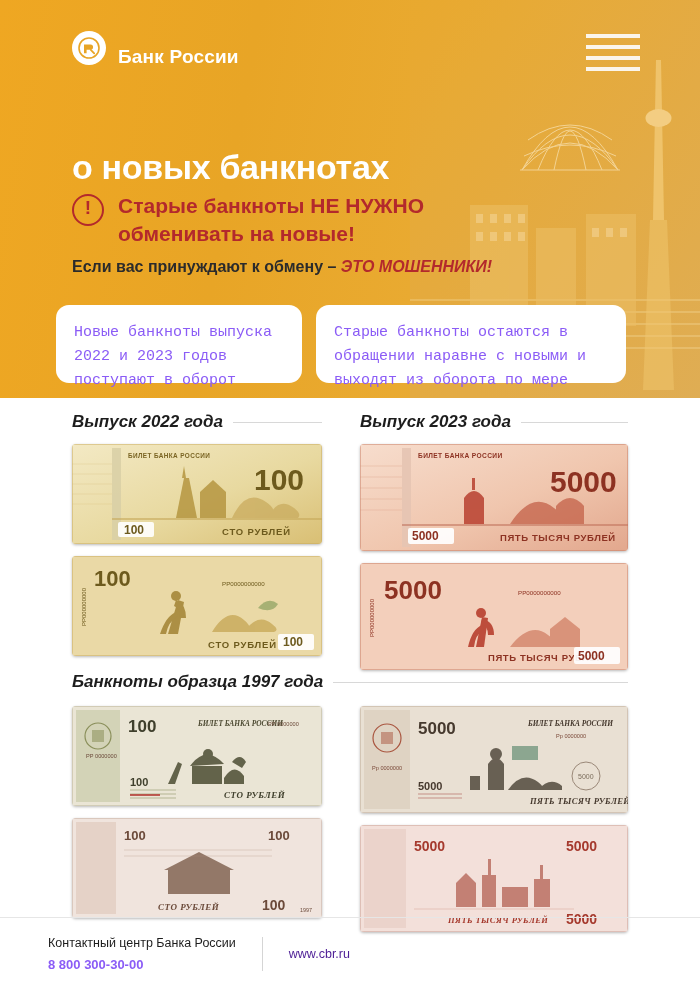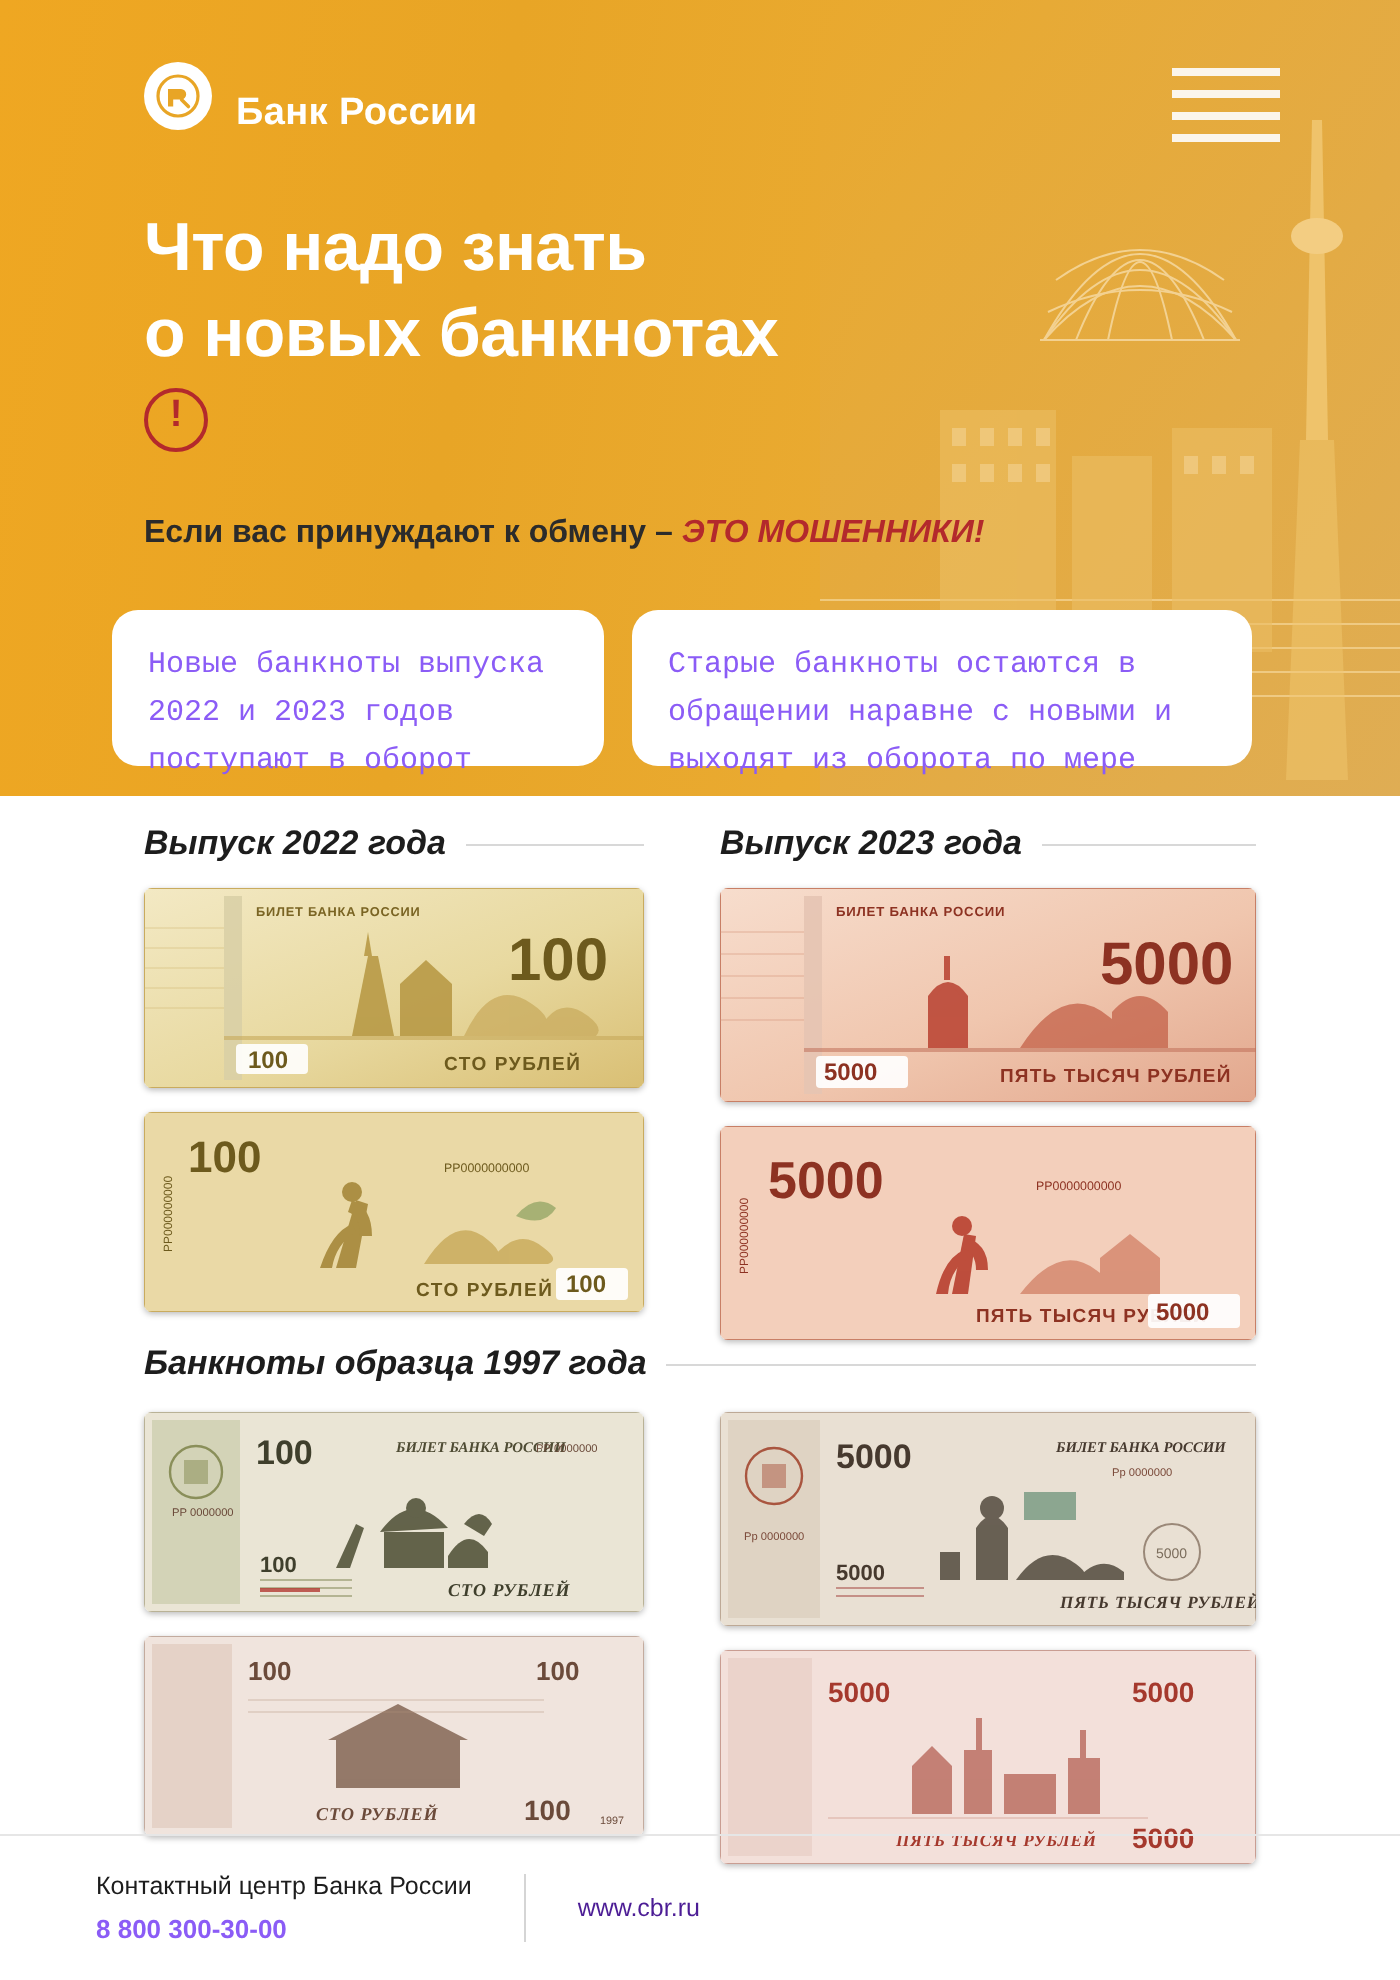--- a/index.html
+++ b/index.html
@@ -277,26 +277,30 @@
         <svg width="22" height="22" viewBox="0 0 22 22" aria-hidden="true">
           <circle cx="11" cy="11" r="10" fill="none" stroke="#e8a526" stroke-width="1.6"></circle>
           <path d="M6 7.5 h6.5 a2.6 2.6 0 0 1 0 5.2 H8.6 v3.6 H6 z" fill="#e8a526"></path>
           <path d="M12.8 12.9 l3.4 3.4" stroke="#e8a526" stroke-width="1.8" stroke-linecap="round"></path>
         </svg>
       </div>
       <div class="logo-text">Банк России</div>
     </div>
 
     <h1 class="main-title">
-      <span>Что надо знать</span><br>
+      <br>
       <span>о новых банкнотах</span>
     </h1>
 
     <div class="warn-row">
       <div class="warn-icon">!</div>
+      <div class="warn-text">
+        <span>Старые банкноты НЕ НУЖНО</span><br>
+        <span>обменивать на новые!</span>
+      </div>
     </div>
 
     <div class="sub-warn">
       <span>Если вас принуждают к обмену – </span><span class="red">ЭТО МОШЕННИКИ!</span>
     </div>
 
     <div class="cards">
       <div class="card c1">Новые банкноты выпуска 2022 и 2023 годов поступают в оборот постепенно</div>
       <div class="card c2">Старые банкноты остаются в обращении наравне с новыми и выходят из оборота по мере износа</div>
     </div>

